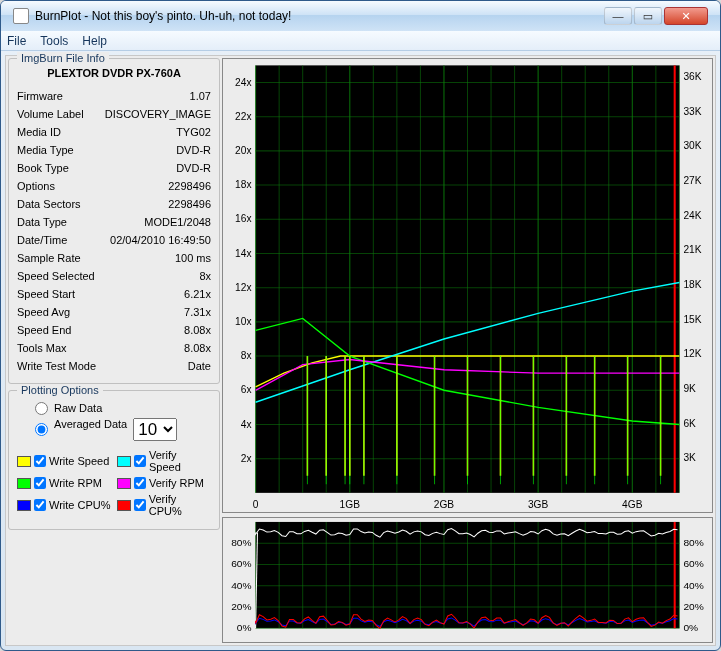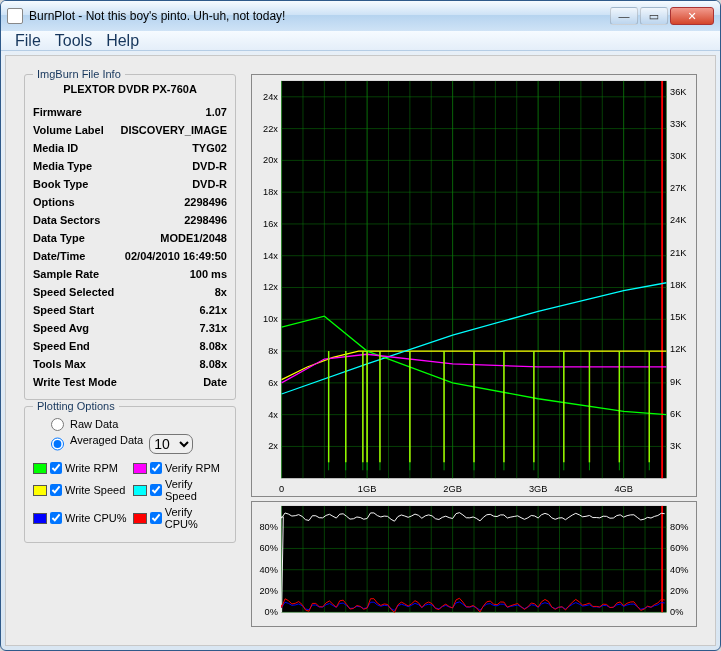--- a/index.html
+++ b/index.html
@@ -17,57 +17,57 @@
   border: 1px solid #2f5a8a;
   border-radius: 6px;
   display: flex; flex-direction: column;
   box-shadow: 0 0 8px rgba(0,0,0,.3);
 }
 .titlebar {
   height: 30px;
   background: linear-gradient(#f6fbff,#cfe3f6 45%,#b5d3ef 46%,#cfe3f6);
   border-radius: 5px 5px 0 0;
   display: flex; align-items: center;
-  padding: 0 6px;
+  padding: 0 12px;
   color: #000;
   font-size: 12px;
 }
 .titlebar .icon { width:16px; height:16px; margin-right:6px; background:#fff; border:1px solid #888; border-radius:2px; display:inline-block; }
 .titlebar .title { flex:1; }
 .winbtns { display:flex; gap:2px; }
 .winbtn { width:28px; height:18px; border-radius:3px; display:flex; align-items:center; justify-content:center; font-size:11px; color:#333; border:1px solid rgba(0,0,0,.15); }
 .winbtn.min,.winbtn.max { background:linear-gradient(#f0f6fc,#bcd5ee); }
 .winbtn.close { width:44px; background:linear-gradient(#f29b8e,#d4452a); color:#fff; border-color:#a33; }
 .menubar {
   height:20px; background:linear-gradient(#f6fbff,#e4eef9);
-  display:flex; align-items:center; gap:14px; padding:0 14px;
-  color:#16365c; font-size:16px;
+  display:flex; align-items:center; gap:14px; padding:0 6px;
+  color:#16365c; font-size:12px;
   border-bottom:1px solid #b5cde5;
 }
 .menubar span { cursor:default; }
 .content {
   flex:1; background:#ececec; margin:4px; border:1px solid #c8c8c8;
-  display:flex; gap:15px; padding:18px;
+  display:flex; gap:2px; padding:2px;
 }
 .leftcol { width:212px; display:flex; flex-direction:column; gap:6px; }
 .group {
   border:1px solid #c0c0c0; border-radius:3px; padding:8px 8px 8px 8px;
   background:#ececec; position:relative;
 }
 .group > .legend {
   position:absolute; top:-7px; left:8px; background:#ececec; padding:0 4px;
   color:#16365c; font-size:11px;
 }
 .info .device { text-align:center; margin-bottom:8px; font-size:11px;font-weight:bold; }
-.inforow { display:flex; justify-content:space-between; height:18px; align-items:center;font-weight:bold; }
+.inforow { display:flex; justify-content:space-between; height:18px; align-items:center; }
 .inforow .label { color:#000; }
 .inforow .value { color:#000; }
 .options .radio-row { display:flex; gap:6px; margin:3px 0 3px 18px; }
 .options .radio-row input { margin:0; }
-.options .sel { width:44px; font-size:14px;border-radius:7px; }
+.options .sel { width:44px; font-size:17px; }
 .legenditems { margin-top:8px; }
 .lgrow { display:flex; gap:6px; margin-bottom:4px; }
 .lgitem { display:flex; align-items:center; gap:3px; width:100px; }
 .swatch { width:14px; height:11px; border:1px solid #555; }
 .lgitem input[type=checkbox] { width:12px; height:12px; }
 .rightcol { flex:1; display:flex; flex-direction:column; gap:4px; }
 .plot { background:#000; border:1px solid #888; position:relative; }
 .plot.top { flex:1; }
 .plot.bot { height:126px; }
 svg { width:100%; height:100%; display:block; }
@@ -173,40 +173,40 @@
         <div class="radio-row">
           <input type="radio" name="pm" checked="" style="">
           <span>Averaged Data</span>
           <select class="sel">
             <option>10</option>
           </select>
         </div>
         <div class="legenditems" id="legenditems">
             <div class="lgrow">
               <div class="lgitem">
+                <span class="swatch" style="background:#ffff00"></span>
+      <input type="checkbox" checked="" style="">
+      <span>Write Speed</span>
+              </div>
+              <div class="lgitem">
+                <span class="swatch" style="background:#00ffff"></span>
+      <input type="checkbox" checked="" style="">
+      <span>Verify Speed</span>
+              </div>
+            </div>
+            <div class="lgrow">
+              <div class="lgitem">
                 <span class="swatch" style="background:#00ff00"></span>
       <input type="checkbox" checked="" style="">
       <span>Write RPM</span>
               </div>
               <div class="lgitem">
                 <span class="swatch" style="background:#ff00ff"></span>
       <input type="checkbox" checked="" style="">
       <span>Verify RPM</span>
-              </div>
-            </div>
-            <div class="lgrow">
-              <div class="lgitem">
-                <span class="swatch" style="background:#ffff00"></span>
-      <input type="checkbox" checked="" style="">
-      <span>Write Speed</span>
-              </div>
-              <div class="lgitem">
-                <span class="swatch" style="background:#00ffff"></span>
-      <input type="checkbox" checked="" style="">
-      <span>Verify Speed</span>
               </div>
             </div>
             <div class="lgrow">
               <div class="lgitem">
                 <span class="swatch" style="background:#0000ff"></span>
       <input type="checkbox" checked="" style="">
       <span>Write CPU%</span>
               </div>
               <div class="lgitem">
                 <span class="swatch" style="background:#ff0000"></span>

